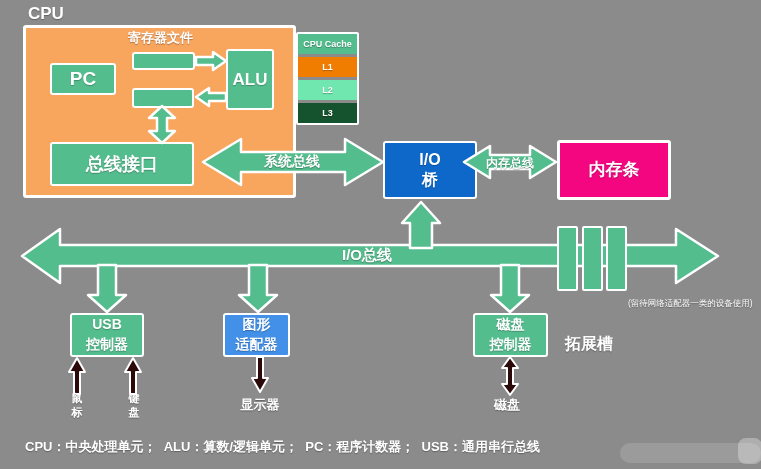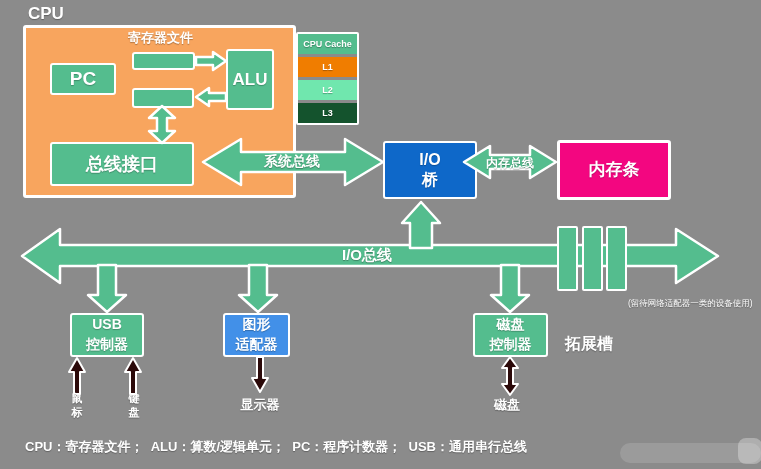--- a/index.html
+++ b/index.html
@@ -133,16 +133,16 @@
 <div class="lbl exp-lbl">拓展槽</div>
 <div class="lbl exp-note">(留待网络适配器一类的设备使用)</div>
 
 <div class="lbl mouse-lbl preline">鼠
 标</div>
 <div class="lbl kbd-lbl preline">键
 盘</div>
 <div class="lbl mon-lbl">显示器</div>
 <div class="lbl dskp-lbl">磁盘</div>
 
-<div class="lbl caption">CPU：寄存器文件；  ALU：算数/逻辑单元；  PC：程序计数器；  USB：通用串行总线</div>
+<div class="lbl caption">CPU：中央处理单元；  ALU：算数/逻辑单元；  PC：程序计数器；  USB：通用串行总线</div>
 
 <div class="abs wm1"></div>
 <div class="abs wm2"></div>
 
 </body></html>

